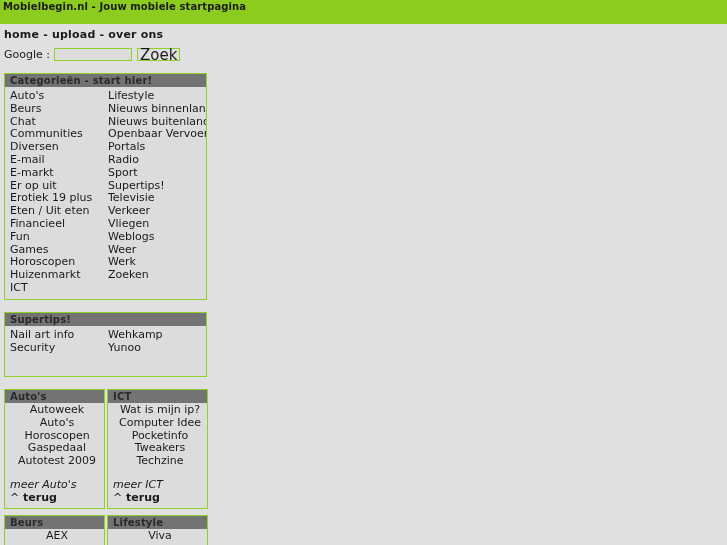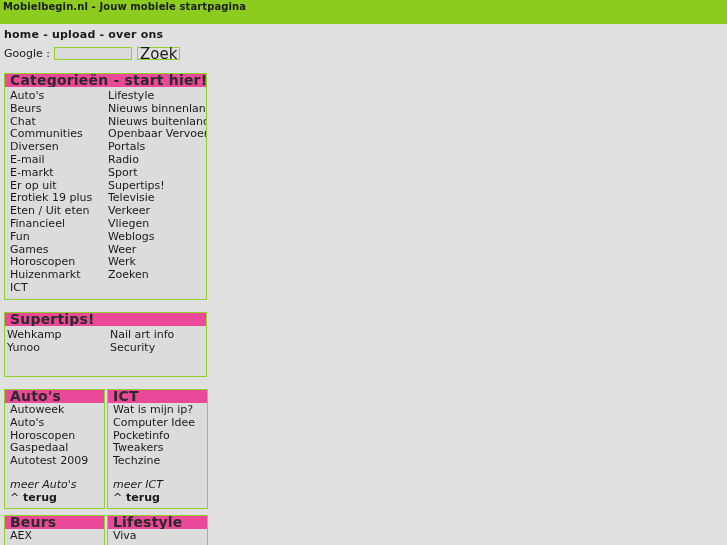--- a/index.html
+++ b/index.html
@@ -47,21 +47,21 @@
   .navline a {
     color: #1a1a1a;
     text-decoration: none;
   }
   .navsep { color: #1a1a1a; }
 
   
   .searchrow {
     margin-top: 6px;
     display: flex;
-    align-items: flex-start;
+    align-items: center;
     height: 14px;
     white-space: nowrap;
   }
   .searchlabel {
     font-size: 11px;
     color: #1a1a1a;
     margin-right: 4px;
   }
   .searchbox {
     width: 72px;
@@ -89,23 +89,23 @@
   }
 
   
   .panel {
     border: 1px solid #8fd227;
     background: #dcdcdc;
     box-sizing: border-box;
     margin-top: 12px;
   }
   .panel-hdr {
-    background: #ec4899;
+    background: #737373;
     color: #2a2a2a;
-    font-size: 14px;
+    font-size: 10px;
     font-weight: bold;
     line-height: 13px;
     height: 13px;
     padding: 0 0 0 5px;
     white-space: nowrap;
     overflow: hidden;
     letter-spacing: 0.2px;
   }
   .panel-body {
     padding: 3px 0 4px 0;
@@ -138,21 +138,21 @@
     gap: 2px;
     margin-top: 12px;
   }
   .pair .panel {
     margin-top: 0;
     width: 101px;
   }
   .pair .panel-body {
     padding: 1px 0 3px 5px;
   }
-  .pair .link { line-height: 12.6px; }
+  .pair .link { line-height: 12.6px; text-align: center; }
 
   .spacer-line { height: 12px; }
   .meer {
     display: block;
     font-size: 11px;
     font-style: italic;
     line-height: 12.6px;
     color: #1a1a1a;
     text-decoration: none;
     white-space: nowrap;
@@ -228,27 +228,27 @@
           <a href="#" class="link">Zoeken</a>
         </div>
       </div>
     </div>
   </div>
 
   <div class="panel wide-panel">
     <div class="panel-hdr">Supertips!</div>
     <div class="panel-body">
       <div class="cols">
+        <div class="col col-a">
+          <a href="#" class="link">Nail art info</a>
+          <a href="#" class="link">Security</a>
+        </div>
         <div class="col col-b">
           <a href="#" class="link">Wehkamp</a>
           <a href="#" class="link">Yunoo</a>
-        </div>
-        <div class="col col-a">
-          <a href="#" class="link">Nail art info</a>
-          <a href="#" class="link">Security</a>
         </div>
       </div>
       <div style="height:18px"></div>
     </div>
   </div>
 
   <div class="pair">
 
     <div class="panel">
       <div class="panel-hdr">Auto's</div>

